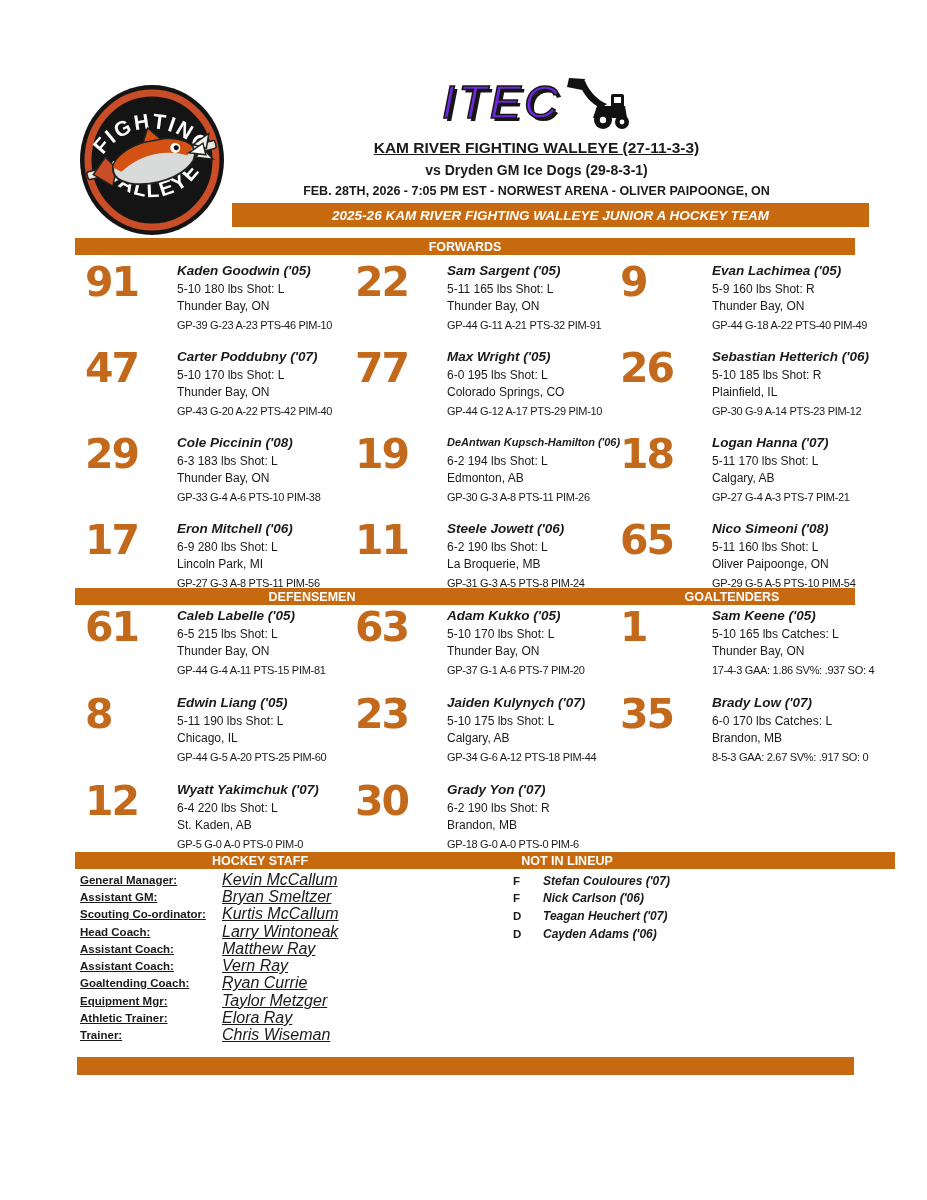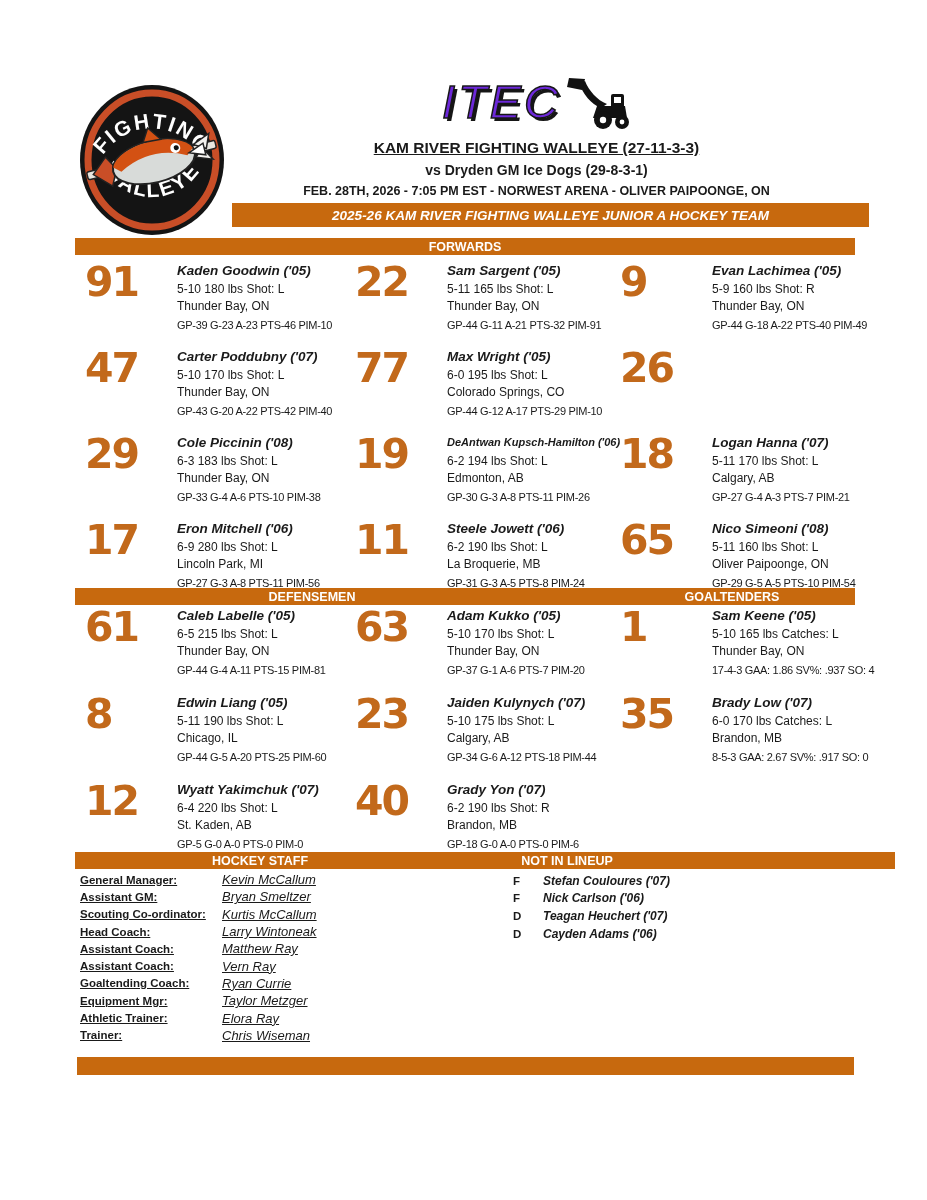--- a/index.html
+++ b/index.html
@@ -42,21 +42,21 @@
   .pinfo{padding-top:1px;}
   .pname{font-weight:bold;font-style:italic;font-size:13.5px;line-height:17px;margin-bottom:2px;white-space:nowrap;}
   .pname-sm{font-size:11px;}
   .pline{font-size:12px;line-height:17px;white-space:nowrap;}
   .pstats{font-size:11px;line-height:16px;letter-spacing:-0.3px;margin-top:2px;white-space:nowrap;}
 
   
   .staff{position:absolute;left:80px;top:871px;}
   .staff-row{display:flex;height:17.3px;align-items:center;text-decoration:underline;}
   .staff-role{width:142px;flex:none;font-weight:bold;font-size:11.5px;}
-  .staff-name{font-style:italic;font-size:13px;}
+  .staff-name{font-style:italic;font-size:16px;}
   .nil{position:absolute;left:513px;top:872px;}
   .nil-row{display:flex;height:17.6px;align-items:center;}
   .nil-pos{width:30px;flex:none;font-weight:bold;font-size:11.5px;}
   .nil-name{font-weight:bold;font-style:italic;font-size:12px;}
 </style>
 </head>
 <body>
 
 <div class="page">
 
@@ -152,20 +152,26 @@
       <div class="pnum">77</div>
       <div class="pinfo">
           <div class="pname">Max Wright ('05)</div>
         <div class="pline">6-0 195 lbs Shot: L</div>
         <div class="pline">Colorado Springs, CO</div>
         <div class="pstats">GP-44 G-12 A-17 PTS-29 PIM-10</div>
         </div>
     </div>
     <div class="player">
       <div class="pnum">26</div>
+      <div class="pinfo">
+          <div class="pname">Sebastian Hetterich ('06)</div>
+        <div class="pline">5-10 185 lbs Shot: R</div>
+        <div class="pline">Plainfield, IL</div>
+        <div class="pstats">GP-30 G-9 A-14 PTS-23 PIM-12</div>
+        </div>
     </div>
     <div class="player">
       <div class="pnum">29</div>
       <div class="pinfo">
           <div class="pname">Cole Piccinin ('08)</div>
         <div class="pline">6-3 183 lbs Shot: L</div>
         <div class="pline">Thunder Bay, ON</div>
         <div class="pstats">GP-33 G-4 A-6 PTS-10 PIM-38</div>
         </div>
     </div>
@@ -279,21 +285,21 @@
     <div class="player">
       <div class="pnum">12</div>
       <div class="pinfo">
           <div class="pname">Wyatt Yakimchuk ('07)</div>
         <div class="pline">6-4 220 lbs Shot: L</div>
         <div class="pline">St. Kaden, AB</div>
         <div class="pstats">GP-5 G-0 A-0 PTS-0 PIM-0</div>
         </div>
     </div>
     <div class="player">
-      <div class="pnum">40</div>
+      <div class="pnum">30</div>
       <div class="pinfo">
           <div class="pname">Grady Yon ('07)</div>
         <div class="pline">6-2 190 lbs Shot: R</div>
         <div class="pline">Brandon, MB</div>
         <div class="pstats">GP-18 G-0 A-0 PTS-0 PIM-6</div>
         </div>
     </div>
     <div></div>
   </div>
 

